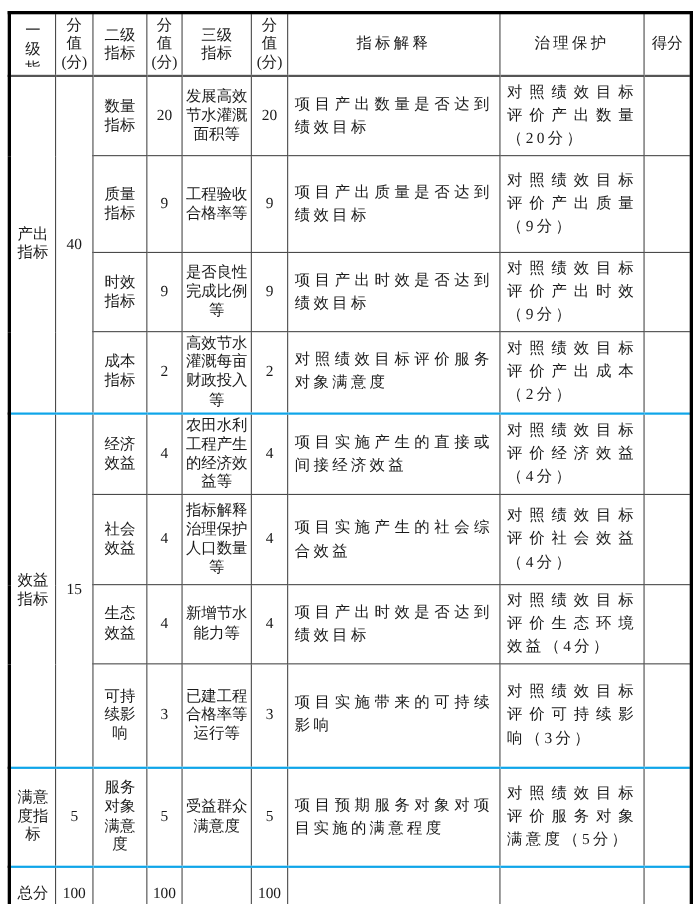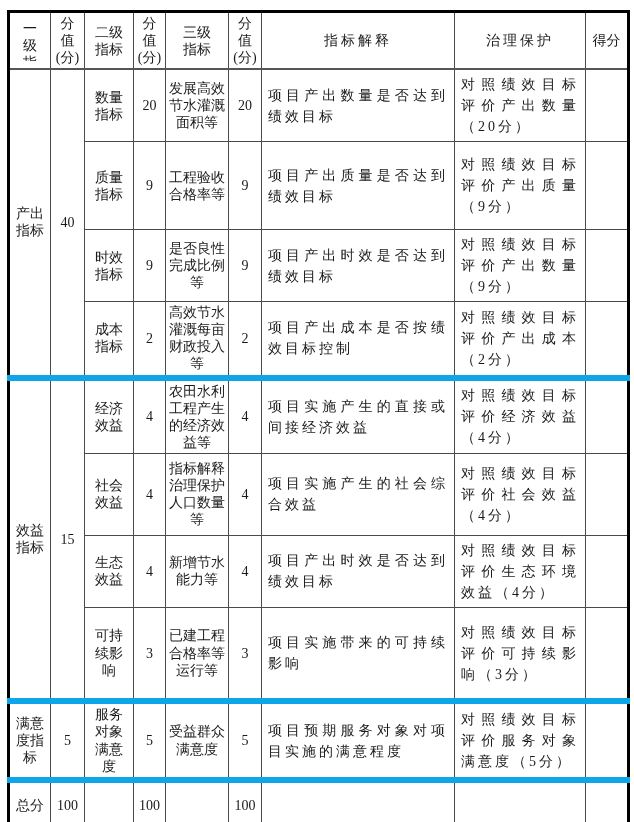--- a/index.html
+++ b/index.html
@@ -11,21 +11,21 @@
     border:3px solid #000;
   }
   .score-table th, .score-table td {
     border:1px solid #4a4a4a;
     text-align:center; vertical-align:middle;
     font-size:14px; font-weight:normal;
     padding:2px 3px; line-height:1.22;
     white-space:pre-line; overflow:hidden;
   }
   .score-table thead th { border-bottom:2px solid #555; }
-  tr.section-start td, tr.total-row td { border-top:6px solid #0ea5e9; }
+  tr.section-start td, tr.total-row td { border-top:2px solid #0ea5e9; }
   td.cell-explain, td.cell-criteria {
     text-align:justify; letter-spacing:3px;
     line-height:1.5; padding:4px 6px; vertical-align:middle;
   }
   th.h-explain, th.h-criteria { letter-spacing:3px; }
   .clip-l1 { height:41px; overflow:hidden; margin:0 auto; }
   .clip-l1 span { display:inline-block; width:16px; line-height:17px; }
   .num { letter-spacing:0; }
 </style>
 </head>
@@ -92,33 +92,33 @@
       </tr>
       <tr style="height:64px">
         <td>时效
 指标</td>
         <td class="num">9</td>
         <td>是否良性
 完成比例
 等</td>
         <td class="num">9</td>
         <td class="cell-explain">项目产出时效是否达到绩效目标</td>
-        <td class="cell-criteria">对照绩效目标评价产出数量（9分）</td>
+        <td class="cell-criteria">对照绩效目标评价产出时效（9分）</td>
         <td></td>
       </tr>
       <tr style="height:74px">
         <td>成本
 指标</td>
         <td class="num">2</td>
         <td>高效节水
 灌溉每亩
 财政投入
 等</td>
         <td class="num">2</td>
-        <td class="cell-explain">项目产出成本是否按绩效目标控制</td>
+        <td class="cell-explain">对照绩效目标评价服务对象满意度</td>
         <td class="cell-criteria">对照绩效目标评价产出成本（2分）</td>
         <td></td>
       </tr>
 
       <tr class="section-start" style="height:73px">
         <td rowspan="4">效益
 指标</td>
         <td rowspan="4" class="num">15</td>
         <td>经济
 效益</td>
@@ -163,21 +163,21 @@
         <td class="num">3</td>
         <td>已建工程
 合格率等
 运行等</td>
         <td class="num">3</td>
         <td class="cell-explain">项目实施带来的可持续影响</td>
         <td class="cell-criteria">对照绩效目标评价可持续影响（3分）</td>
         <td></td>
       </tr>
 
-      <tr class="section-start" style="height:74px">
+      <tr class="section-start" style="height:90px">
         <td>满意
 度指
 标</td>
         <td class="num">5</td>
         <td>服务
 对象
 满意
 度</td>
         <td class="num">5</td>
         <td>受益群众

